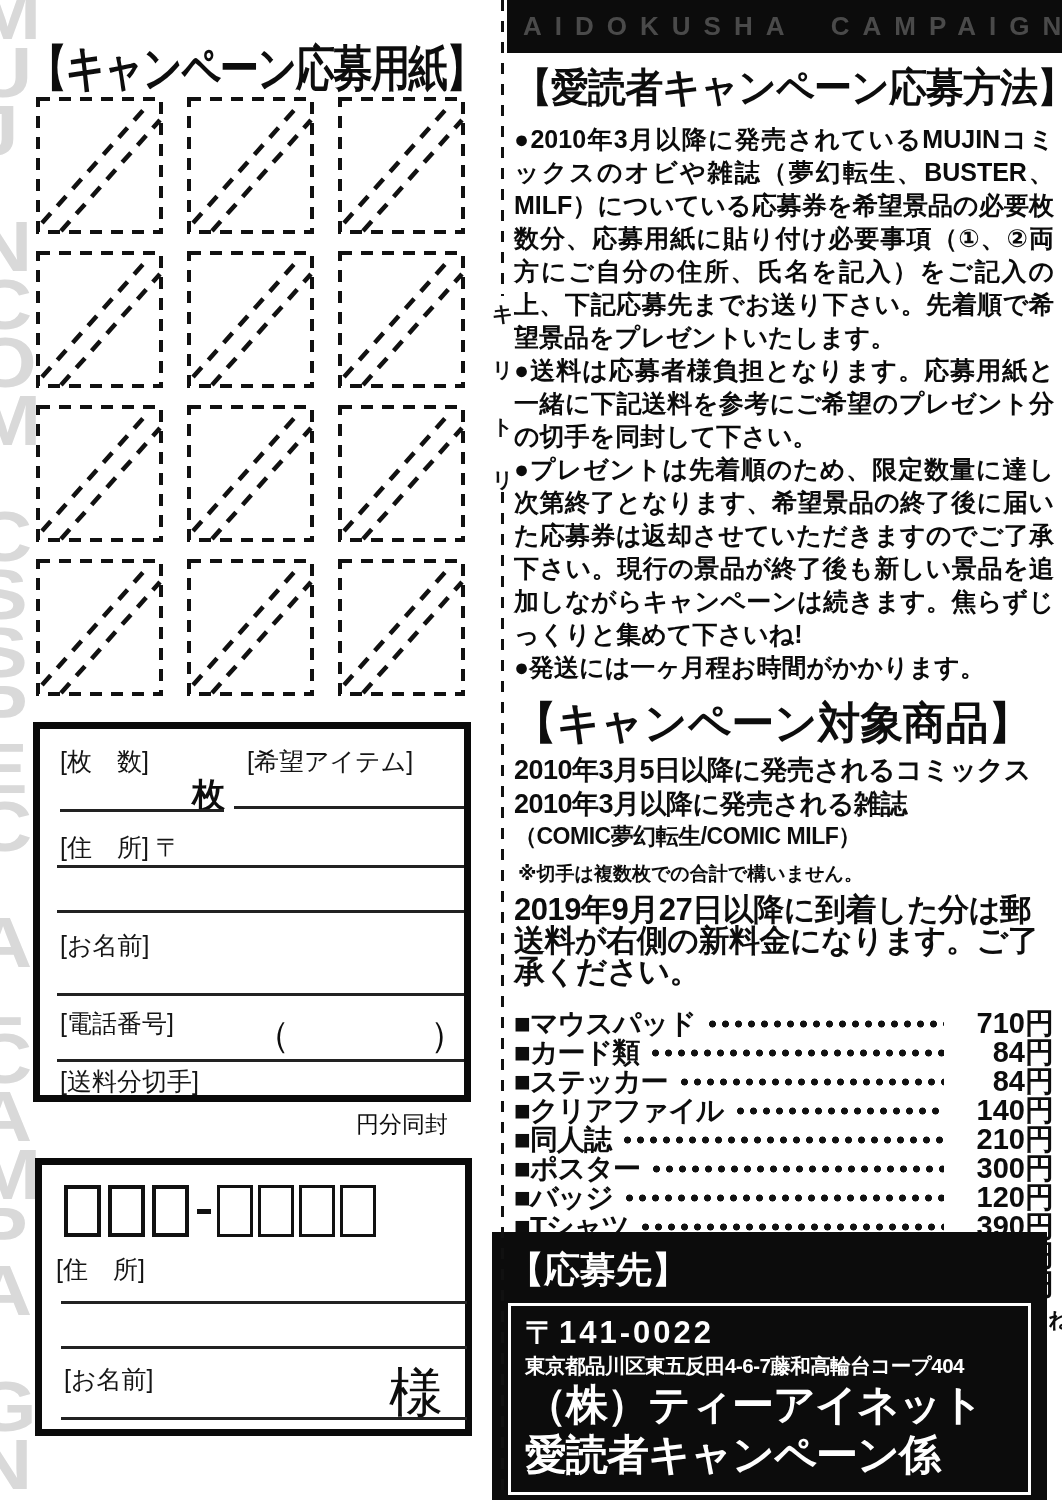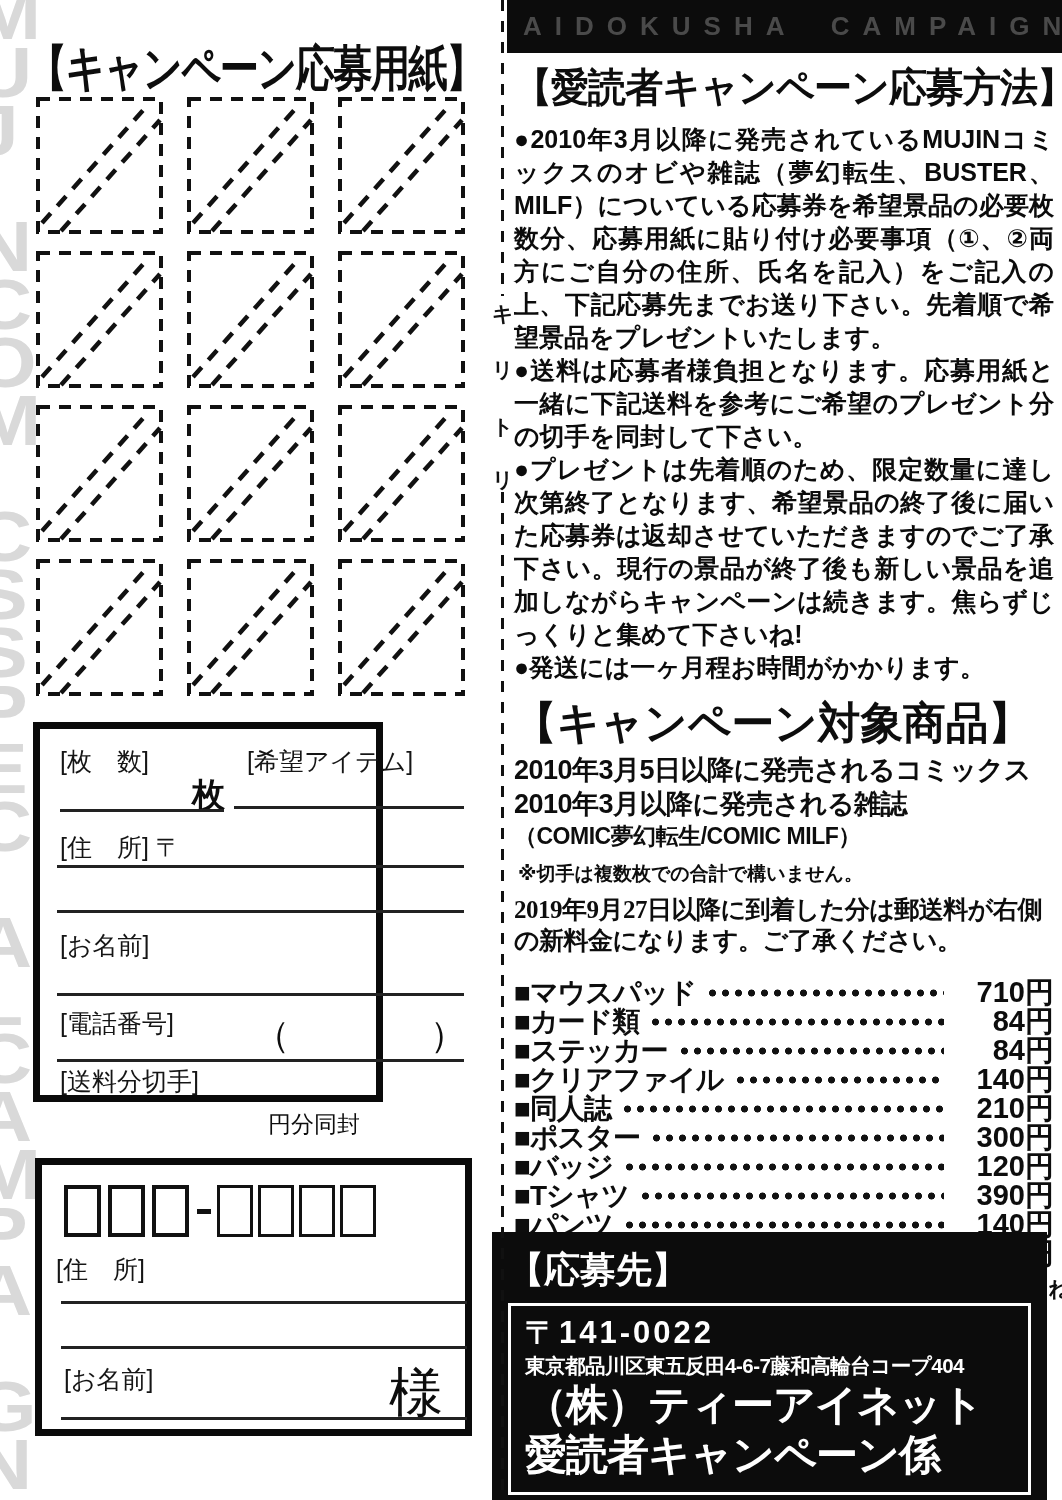--- a/index.html
+++ b/index.html
@@ -29,21 +29,21 @@
   }
   .ticket-grid {
     position:absolute; left:35px; top:96px; z-index:2;
     display:grid; grid-template-columns:repeat(3,129px); grid-auto-rows:139px;
     column-gap:22px; row-gap:15px;
   }
   .cell svg { display:block; width:129px; height:139px; }
   .cell rect { fill:none; stroke:#111; stroke-width:4; stroke-dasharray:12 9; }
   .cell line { stroke:#111; stroke-width:4.5; stroke-dasharray:13 10; }
   .formbox { position:absolute; z-index:2; border:7px solid #0a0a0a; background:transparent; }
-  #form1 { left:33px; top:722px; width:350px; height:380px; }
+  #form1 { left:33px; top:722px; width:438px; height:380px; }
   #form2 { left:35px; top:1158px; width:437px; height:278px; }
   .flabel { position:absolute; font-size:25px; font-weight:500; color:#151515; white-space:nowrap; }
   .fline { position:absolute; height:3px; background:#222; }
   .big-maii { position:absolute; font-size:33px; font-weight:600; }
   .parens { position:absolute; font-size:36px; font-weight:500; letter-spacing:8px; }
   .enbufutou { position:absolute; font-size:23px; font-weight:500;margin-top:44px; }
   .postal-row { position:absolute; left:22px; top:20px; display:flex; align-items:center; }
   .pbox { width:37px; height:52px; border:4px solid #111; margin-right:7px; background:transparent; }
   .pbox.thin { border-width:3px; margin-right:5px; width:36px; }
   .phyphen { width:14px; height:5px; background:#111; margin:0 6px 0 1px; }
@@ -58,21 +58,21 @@
   .method-title { font-size:40px; font-weight:900; white-space:nowrap; letter-spacing:-1px;
     transform:scaleX(0.95); transform-origin:left top; margin-bottom:8px; }
   .bullet-p { font-size:25px; font-weight:900; line-height:33px; text-align:justify; letter-spacing:0; color:#0b0b0b; }
   .target-title { font-size:44px; font-weight:900; white-space:nowrap; letter-spacing:0; margin-top:10px;
     transform:scaleX(0.97); transform-origin:left top; }
   .target-line { font-size:27px; font-weight:900; line-height:34px; white-space:nowrap; letter-spacing:-0.5px; }
   .target-line.small { font-size:23px; font-weight:700; line-height:30px; }
   .ship-head { display:flex; align-items:flex-end; margin-top:10px; }
   .ship-title { font-size:50px; font-weight:900; letter-spacing:-2px; white-space:nowrap; line-height:52px; }
   .ship-note-inline { font-size:19px; font-weight:800; margin-left:4px; white-space:nowrap; padding-bottom:3px; }
-  .ship-note2 { font-size:25px; font-weight:800; line-height:31px; margin-top:4px; letter-spacing:-0.5px;font-family:Liberation Serif, serif; }
+  .ship-note2 { font-size:31px; font-weight:800; line-height:31px; margin-top:4px; letter-spacing:-0.5px; }
   .price-list { margin-top:22px; }
   .price-row { display:flex; align-items:center; height:29px; }
   .price-label { font-size:28px; font-weight:900; white-space:nowrap; letter-spacing:-1px; }
   .price-leader { flex:1; height:10px; margin:0 6px 0 10px;
     background-image:radial-gradient(circle,#111 3.2px,transparent 3.8px);
     background-size:13px 10px; background-repeat:repeat-x; background-position:left center; }
   .price-val { font-size:29px; font-weight:900; min-width:104px; text-align:right; letter-spacing:0; white-space:nowrap; }
   .stamp-warning { font-size:21.5px; font-weight:800; margin-top:6px; white-space:nowrap; letter-spacing:-0.5px; }
   
   .dest {

